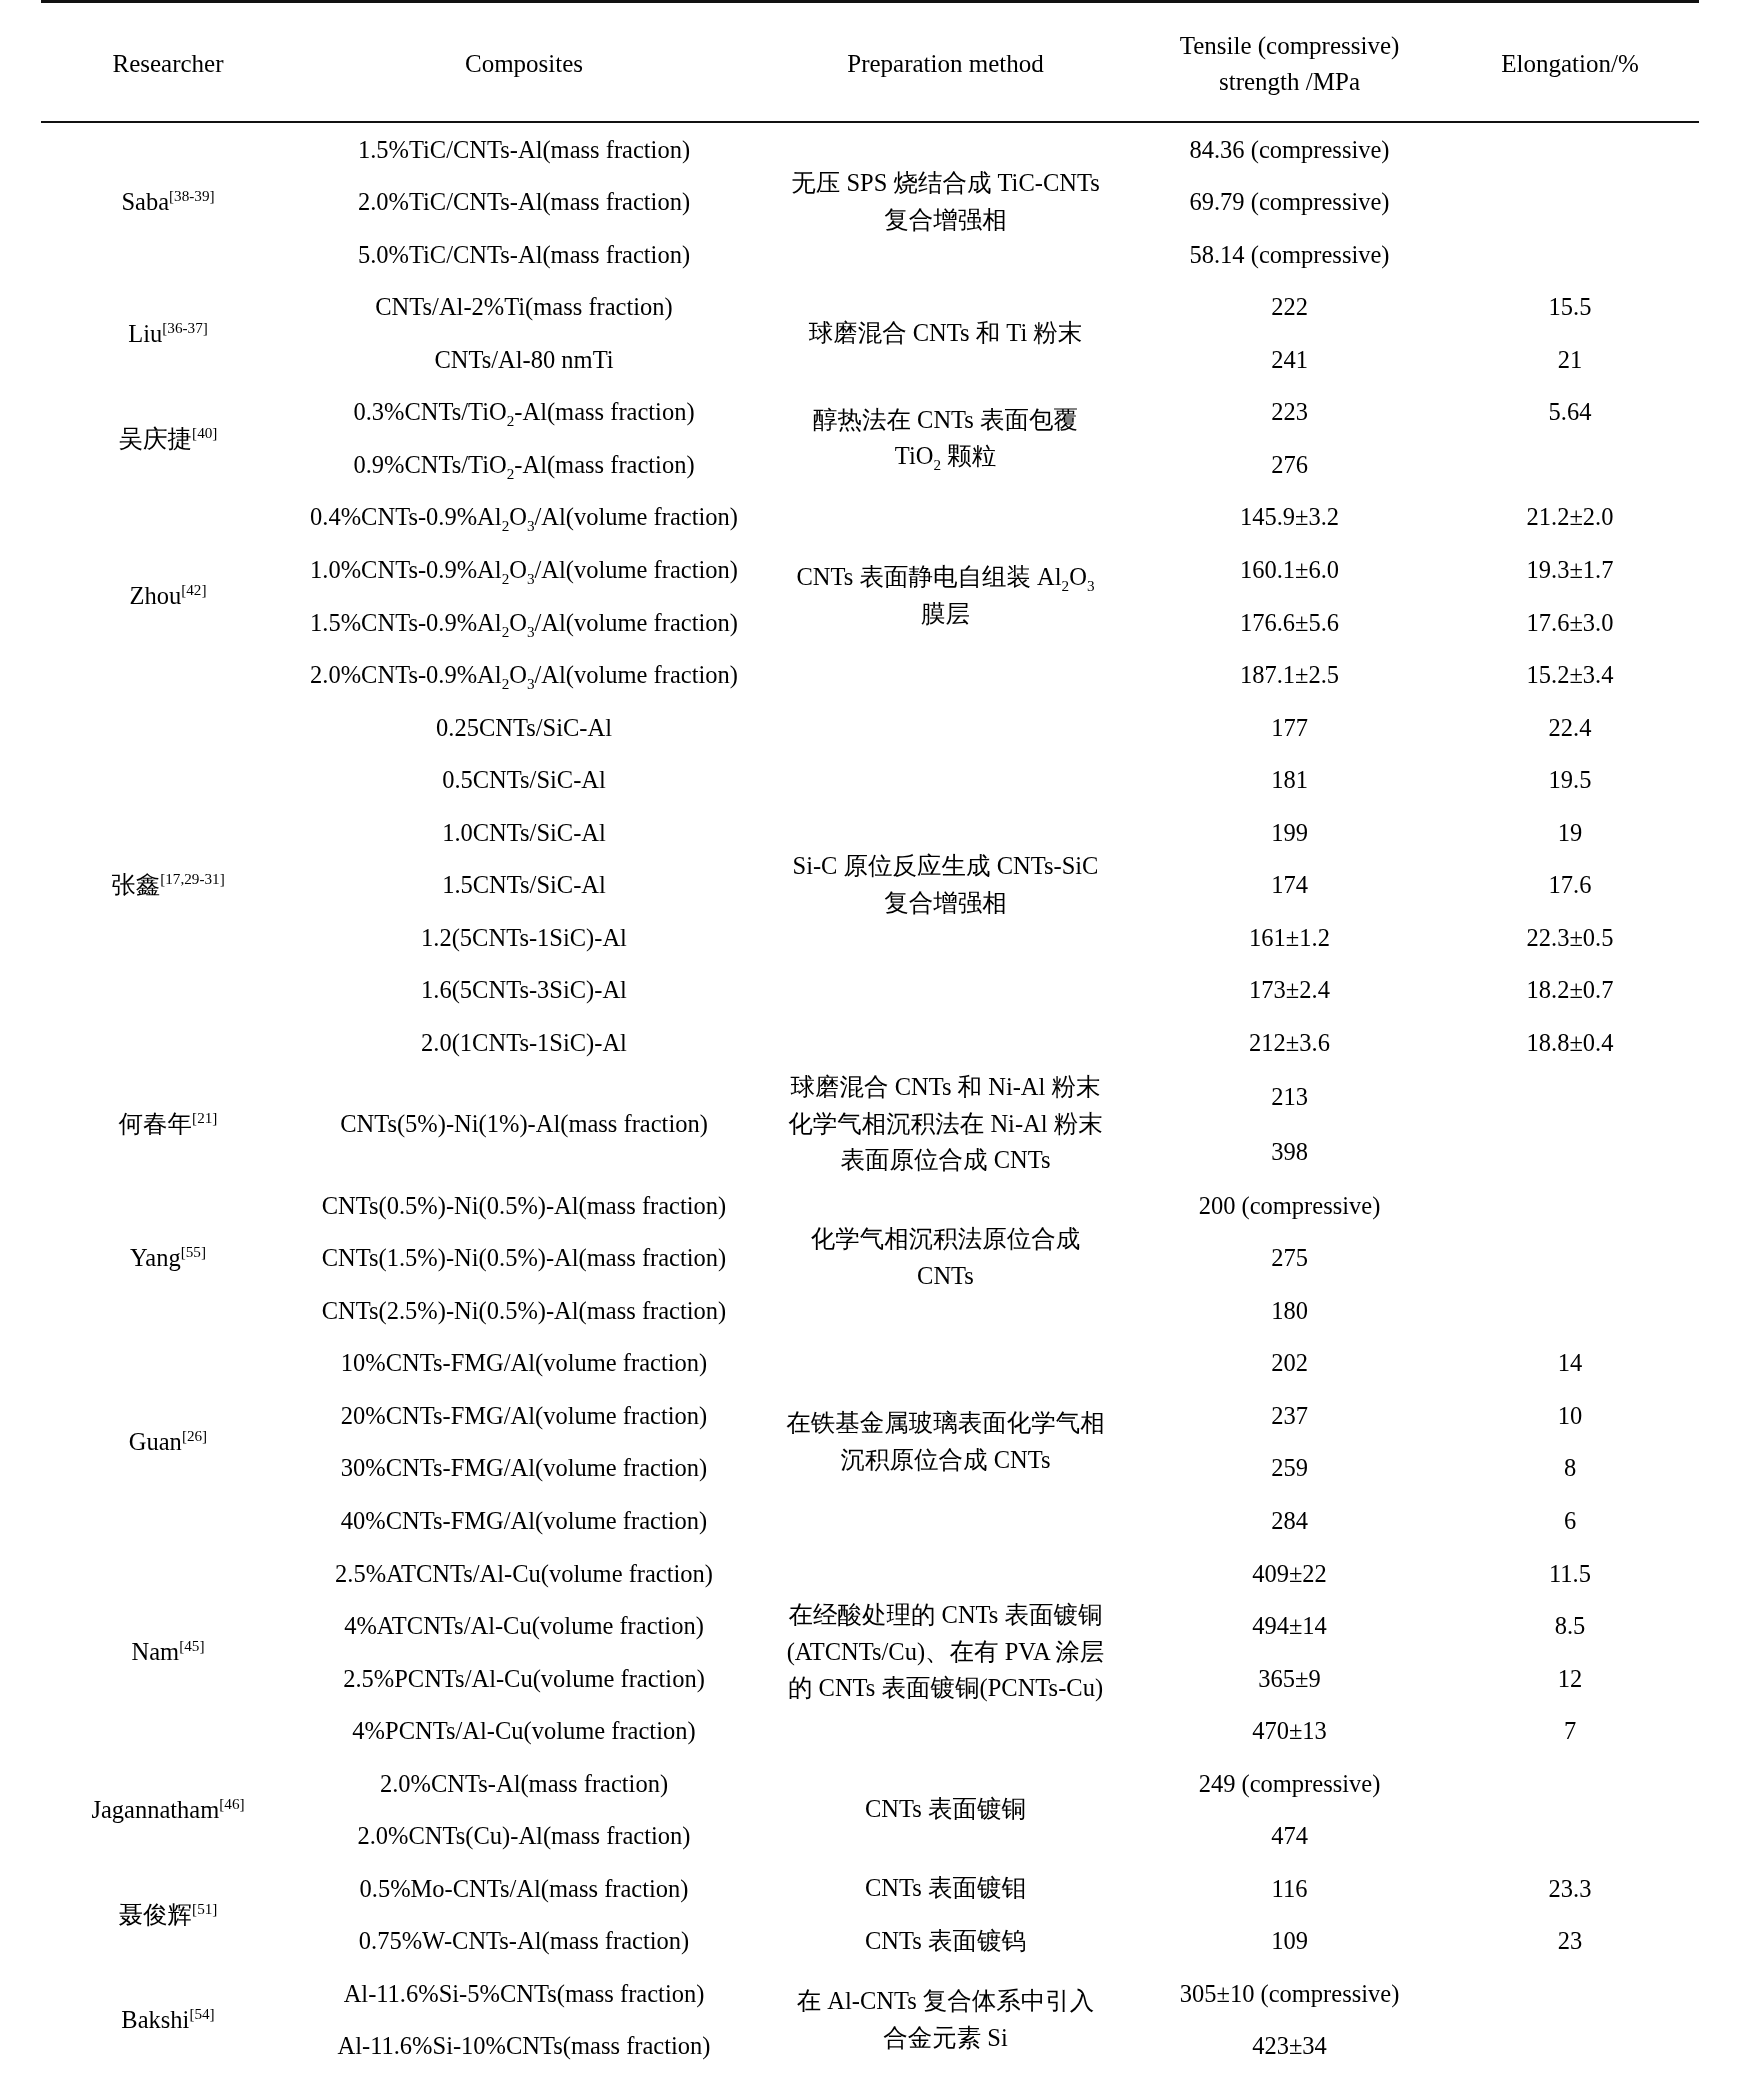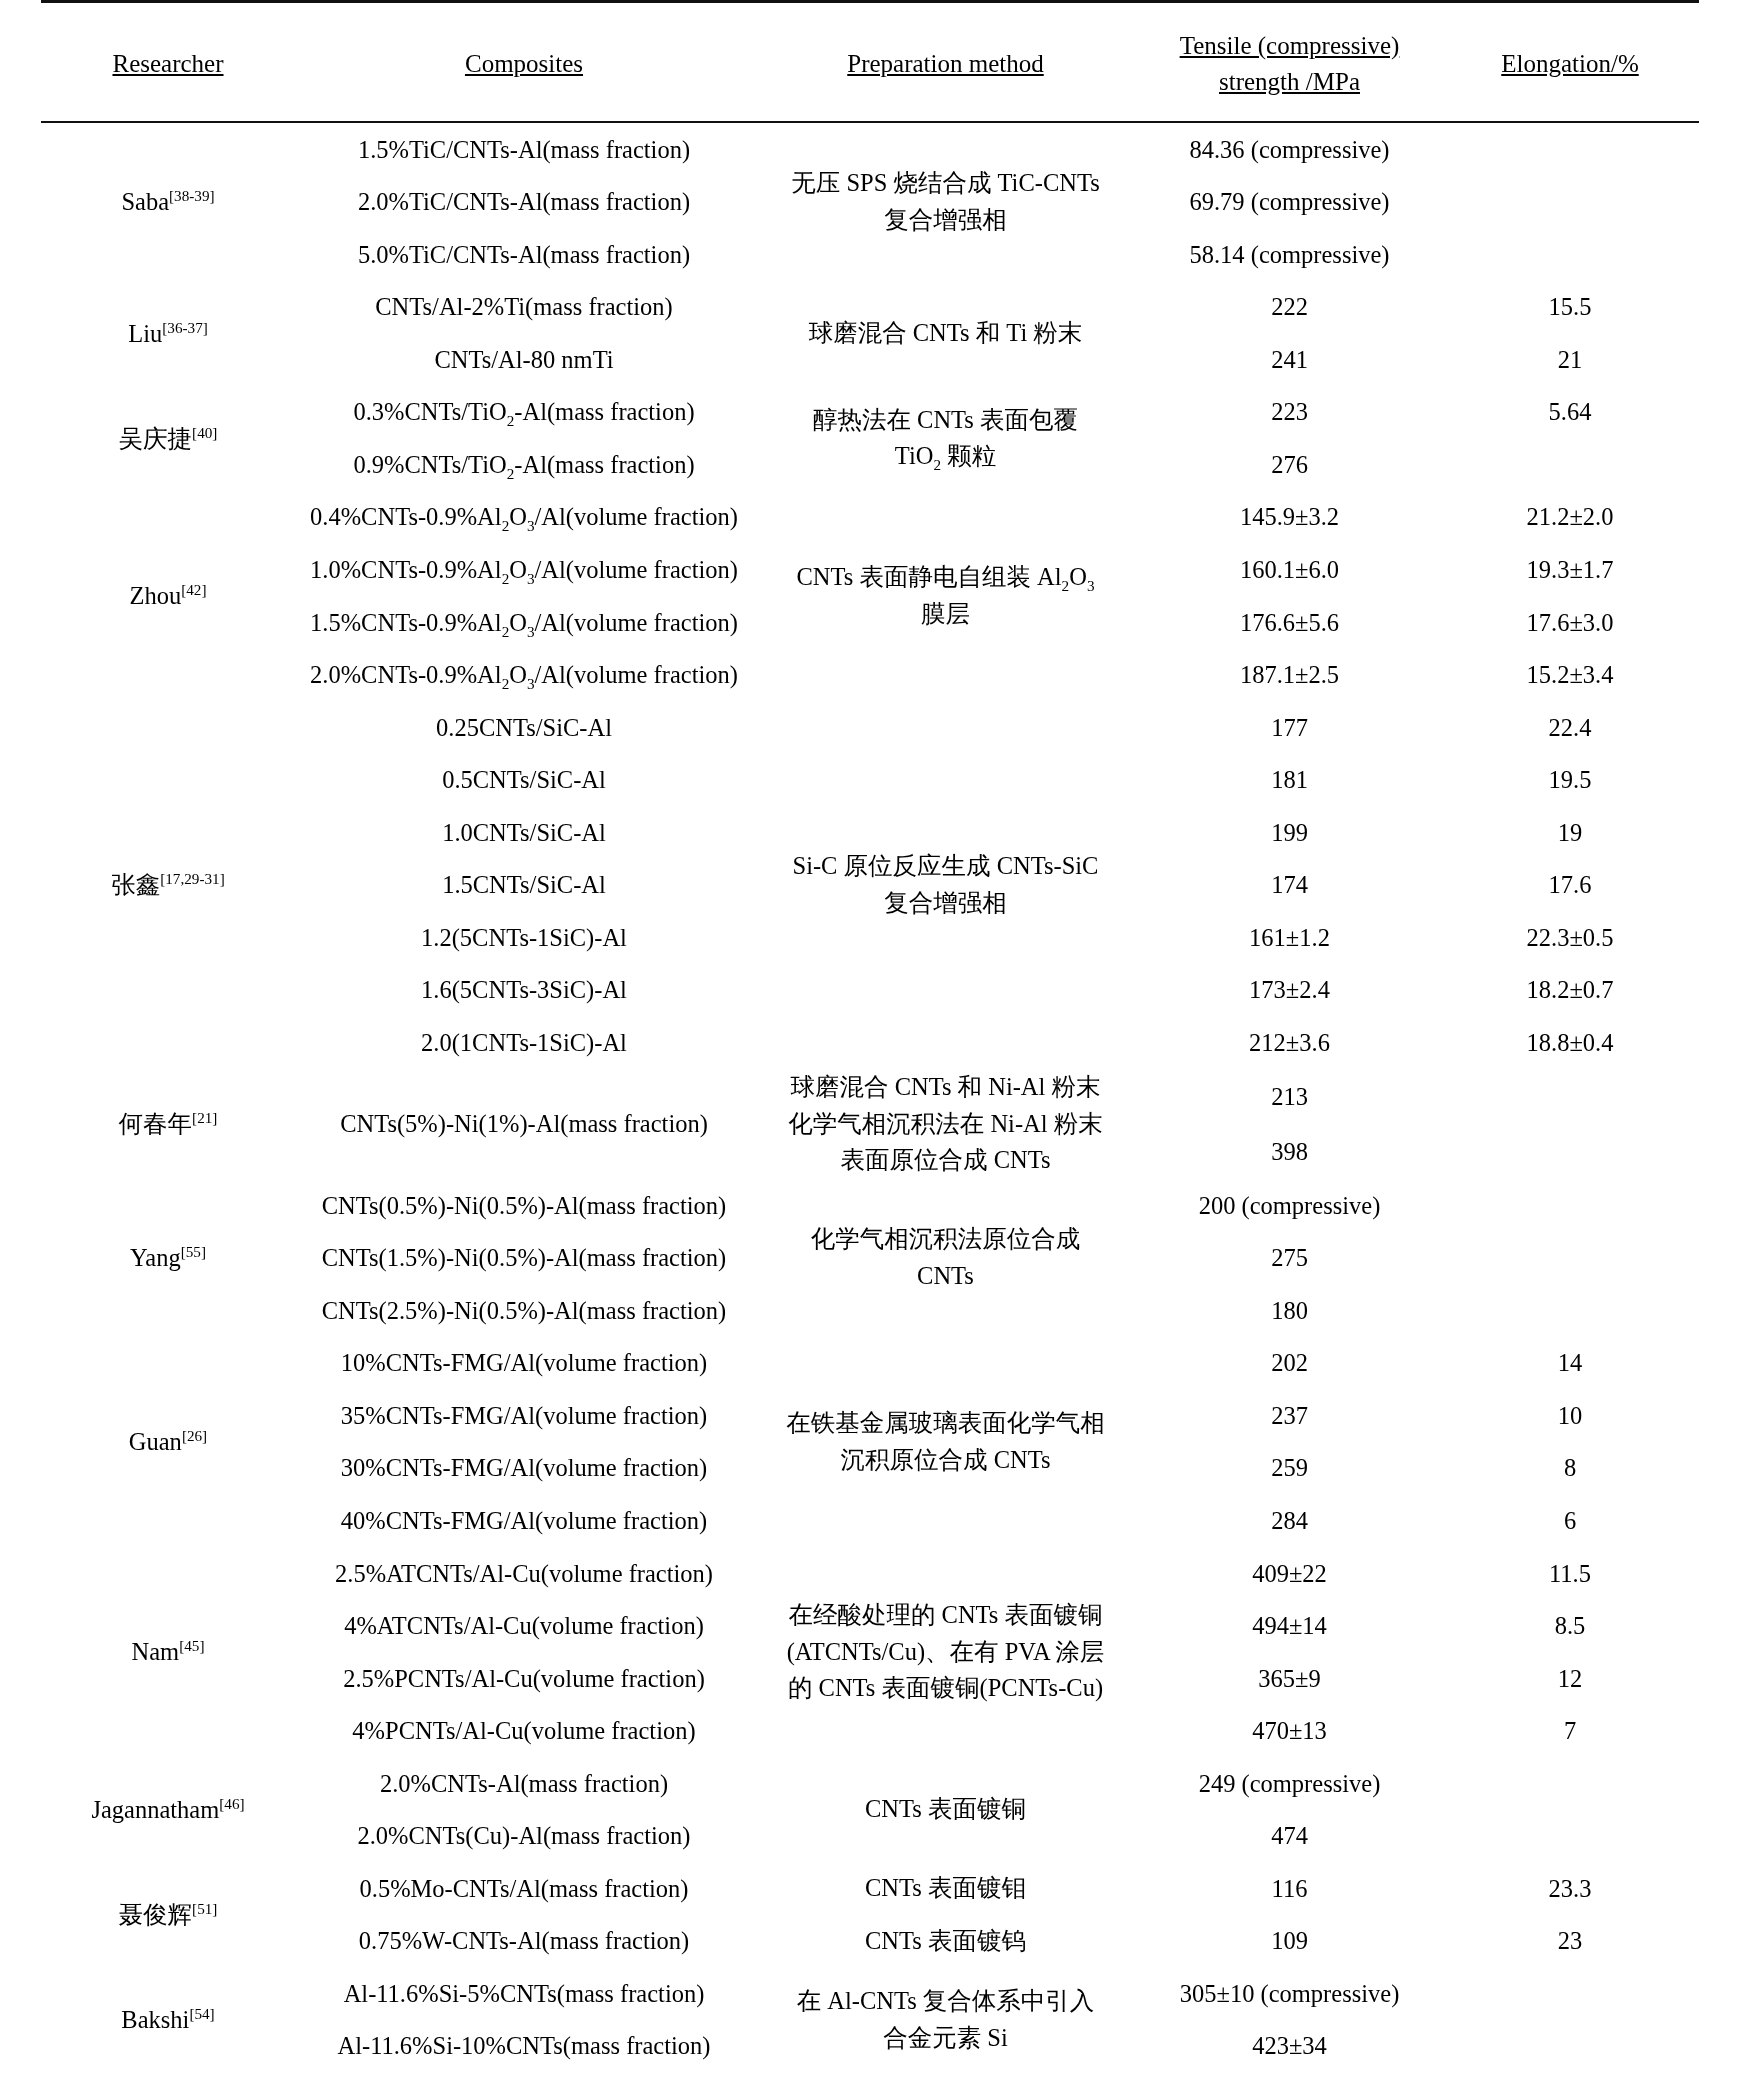--- a/index.html
+++ b/index.html
@@ -37,21 +37,20 @@
   thead tr.head-row th {
     font-weight: normal;
     text-align: center;
     vertical-align: middle;
     padding: 24.5px 3.3px 21px 3.3px;
     font-size: 25px;
   }
   thead tr.head-row {
     border-top: 3.3px solid #111;
     border-bottom: 2.5px solid #111;
-    text-decoration: underline;
   }
   .hdr-two {
     display: block;
     line-height: 1.45;
   }
   tbody td {
     text-align: center;
     vertical-align: middle;
     padding: 0 2.5px;
     font-size: 24.5px;
@@ -385,21 +384,21 @@
           </td>
           <td>
             <span class="cell-pad">202</span>
           </td>
           <td>
             <span class="cell-pad">14</span>
           </td>
         </tr>
         <tr>
           <td>
-            <span class="cell-pad">35%CNTs-FMG/Al(volume fraction)</span>
+            <span class="cell-pad">20%CNTs-FMG/Al(volume fraction)</span>
           </td>
           <td>
             <span class="cell-pad">237</span>
           </td>
           <td>
             <span class="cell-pad">10</span>
           </td>
         </tr>
         <tr>
           <td>

